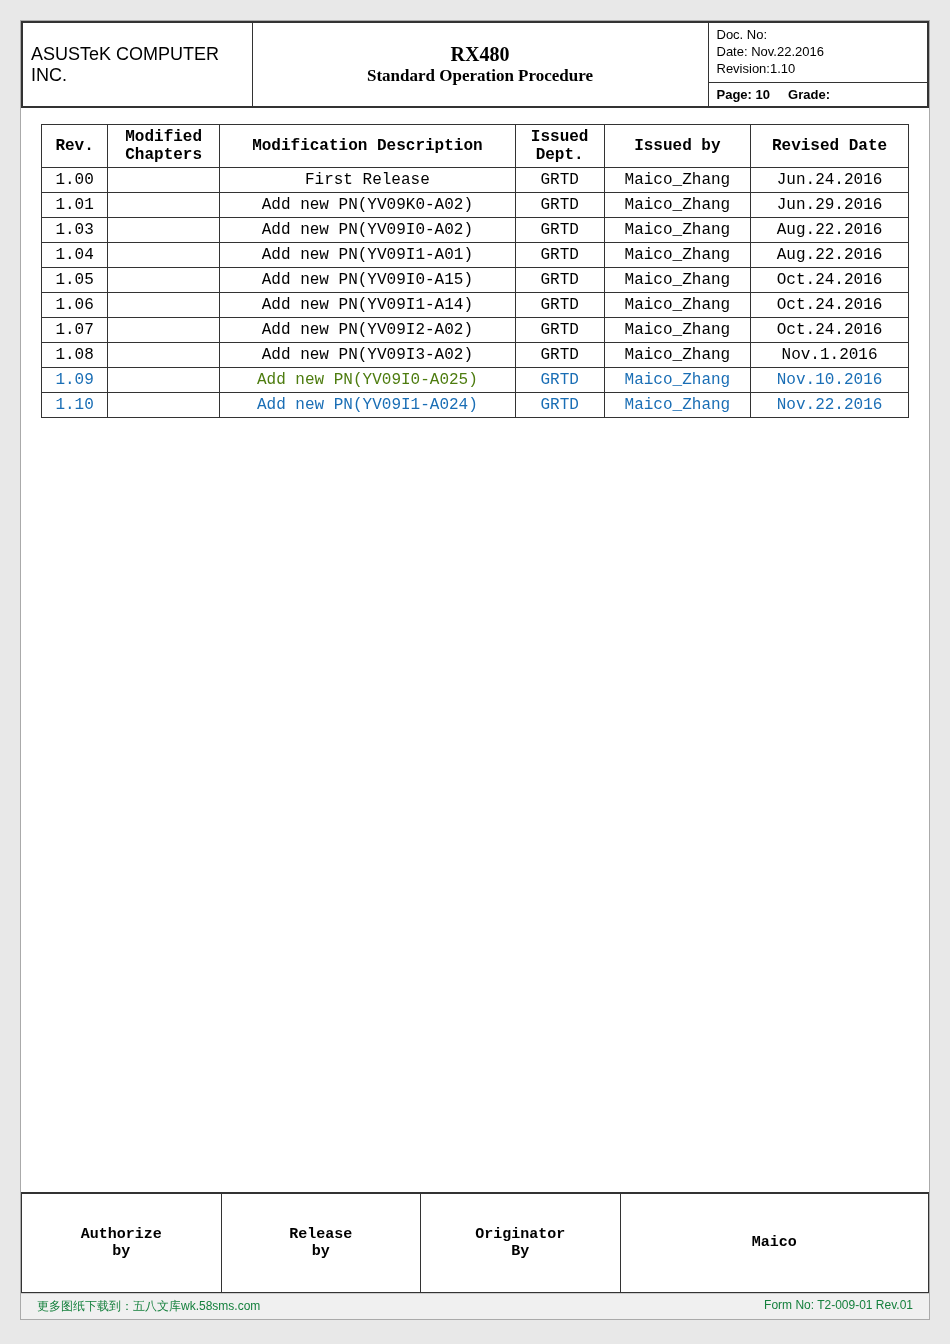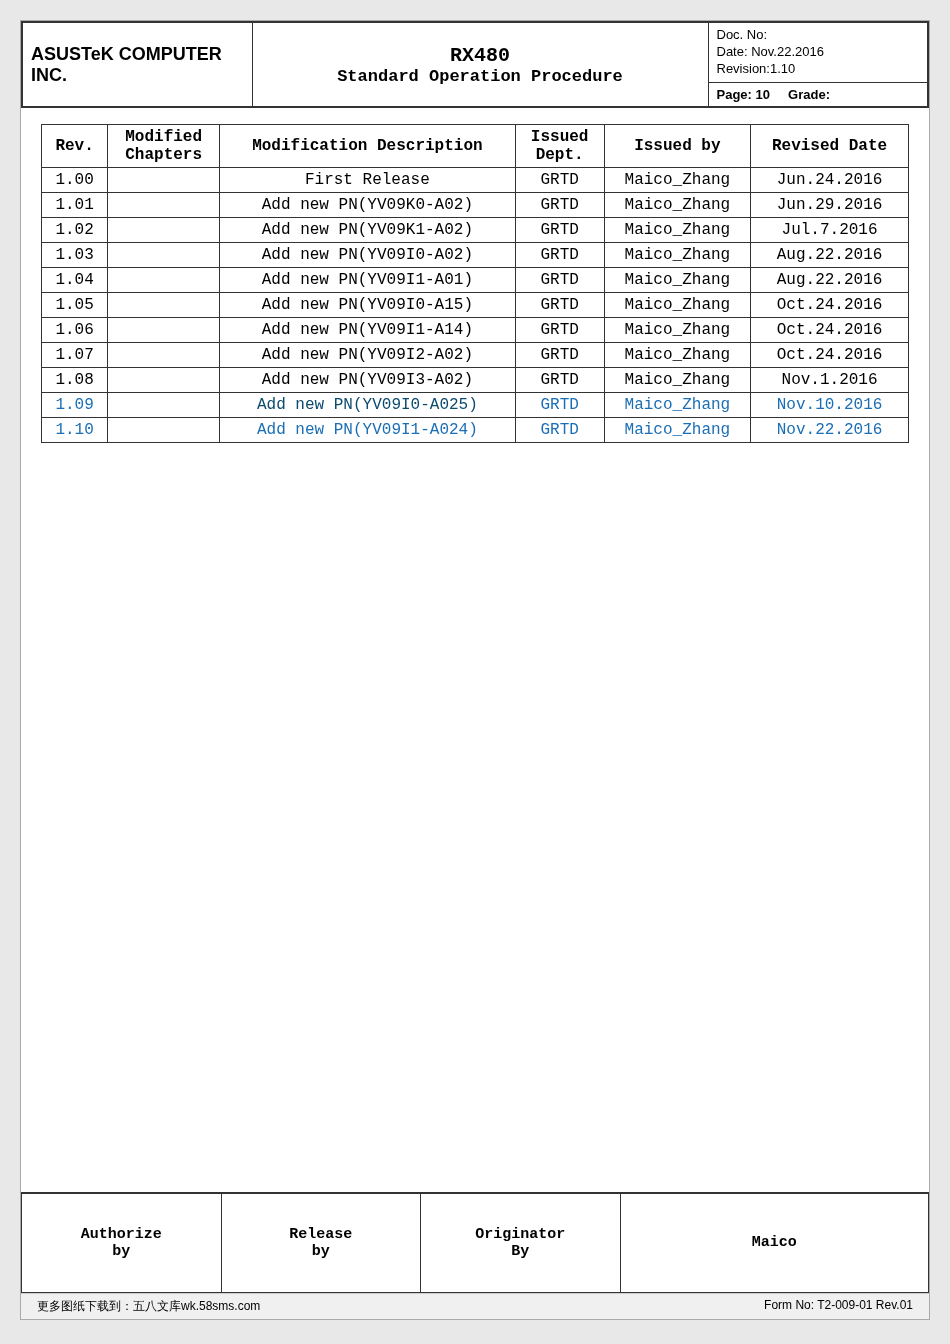--- a/index.html
+++ b/index.html
@@ -26,29 +26,29 @@
       width: 100%;
       border: 2px solid #333;
     }
     .header-table td, .header-table th {
       border: 1px solid #333;
       padding: 4px 8px;
       vertical-align: middle;
     }
     .header-company {
       font-size: 18px;
-      font-weight: bold;
+      font-weight: normal;
       font-family: Arial, sans-serif;
       padding: 8px 12px;
       width: 230px;
     }
     .header-title {
       text-align: center;
       font-size: 16px;
-      font-family: Liberation Mono, monospace;
+      font-family: Liberation Serif, serif;
       padding: 8px 12px;
     }
     .header-title .product {
       font-size: 20px;
       font-weight: bold;
     }
     .header-title .subtitle {
       font-size: 17px;
       font-weight: bold;
     }
@@ -97,21 +97,21 @@
       height: 100px;
     }
     .bottom-bar {
       background: #f0f0f0;
       border-top: 1px solid #ccc;
       padding: 4px 16px;
       display: flex;
       justify-content: space-between;
       font-size: 12px;
       font-family: Arial, sans-serif;
-      color: #000000;
+      color: #15803d;
     }
   </style>
 </head>
 <body>
 
 <div class="page">
 
   <table class="header-table">
     <tbody>
       <tr>
@@ -169,28 +169,20 @@
     </tr>
           <tr>
       <td style="">1.01</td>
       <td style=""></td>
       <td style="">Add new PN(YV09K0-A02)</td>
       <td style="">GRTD</td>
       <td style="">Maico_Zhang</td>
       <td style="">Jun.29.2016</td>
     </tr>
           <tr>
-      <td style="">1.02</td>
-      <td style=""></td>
-      <td style="">Add new PN(YV09K1-A02)</td>
-      <td style="">GRTD</td>
-      <td style="">Maico_Zhang</td>
-      <td style="">Jul.7.2016</td>
-    </tr>
-          <tr>
       <td style="">1.03</td>
       <td style=""></td>
       <td style="">Add new PN(YV09I0-A02)</td>
       <td style="">GRTD</td>
       <td style="">Maico_Zhang</td>
       <td style="">Aug.22.2016</td>
     </tr>
           <tr>
       <td style="">1.04</td>
       <td style=""></td>
@@ -227,21 +219,21 @@
       <td style="">1.08</td>
       <td style=""></td>
       <td style="">Add new PN(YV09I3-A02)</td>
       <td style="">GRTD</td>
       <td style="">Maico_Zhang</td>
       <td style="">Nov.1.2016</td>
     </tr>
           <tr>
       <td style="color: #1a6eb5;">1.09</td>
       <td style="color: #1a6eb5;"></td>
-      <td style="color: #0c4a6e;">Add new PN(YV09I0-A025)</td>
+      <td style="color: #4d7c0f;">Add new PN(YV09I0-A025)</td>
       <td style="color: #1a6eb5;">GRTD</td>
       <td style="color: #1a6eb5;">Maico_Zhang</td>
       <td style="color: #1a6eb5;">Nov.10.2016</td>
     </tr>
           <tr>
       <td style="color: #1a6eb5;">1.10</td>
       <td style="color: #1a6eb5;"></td>
       <td style="color: #1a6eb5;">Add new PN(YV09I1-A024)</td>
       <td style="color: #1a6eb5;">GRTD</td>
       <td style="color: #1a6eb5;">Maico_Zhang</td>

